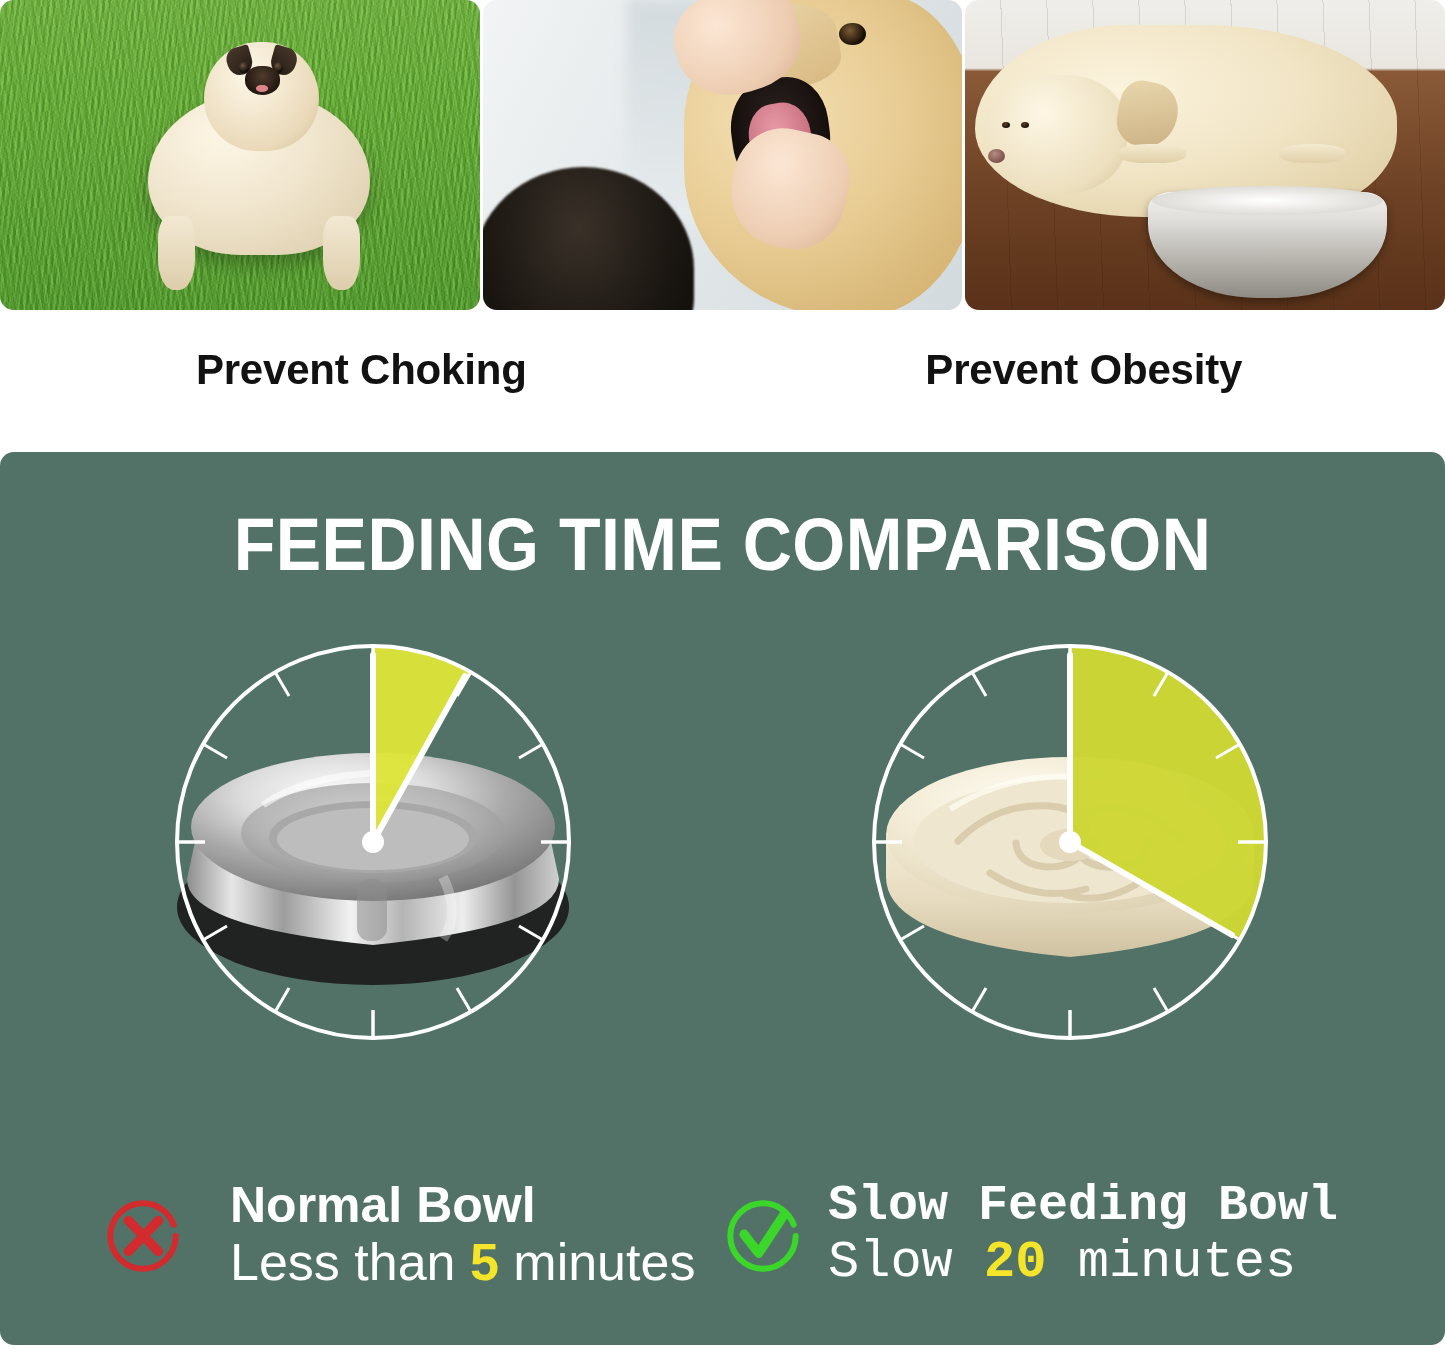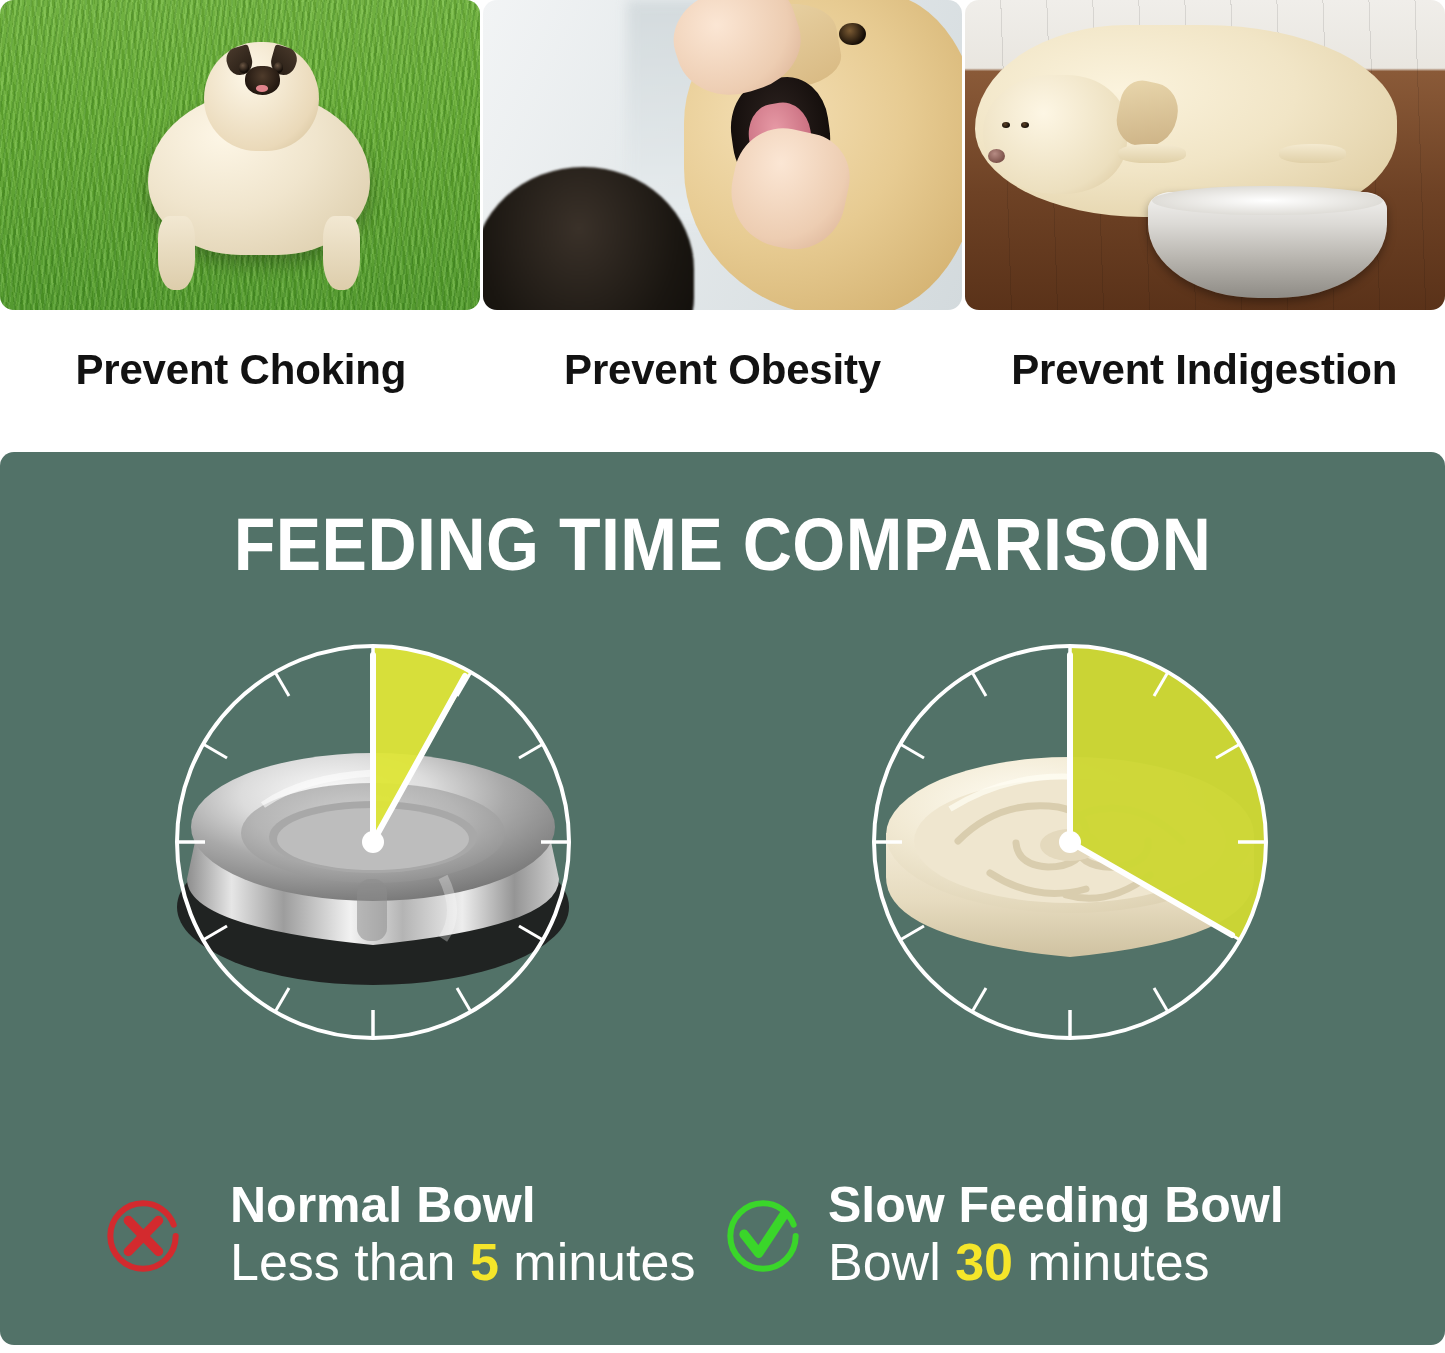--- a/index.html
+++ b/index.html
@@ -306,21 +306,21 @@
     left: 0; bottom: 52px;
     width: 100%;
     display: flex;
   }
   .label-block {
     display: flex;
     align-items: center;
     gap: 22px;
   }
   .label-block.left  { margin-left: 100px; width: 620px; gap: 44px; }
-  .label-block.right { margin-left: 0px; }
+  .label-block.right { margin-left: 0px; font-family: Liberation Mono, monospace; }
   .mark-icon { width: 86px; height: 86px; flex: 0 0 86px; }
   .label-text { display: flex; flex-direction: column; }
   .label-title {
     color: #ffffff;
     font-size: 50px;
     font-weight: 700;
     line-height: 1.06;
     white-space: nowrap;
   }
   .label-sub {
@@ -382,21 +382,20 @@
       <div class="lab-paw b"></div>
     </div>
     <div class="steel-bowl"></div>
   </div>
 
 </div>
 
 <div class="caption-row">
   <div class="caption-cell">Prevent Choking</div>
   <div class="caption-cell">Prevent Obesity</div>
-  <div class="caption-cell">Prevent Indigestion</div>
 </div>
 
 <div class="panel">
 
   <div class="panel-title">FEEDING TIME COMPARISON</div>
 
   <div class="clocks">
 
     <svg class="clock-svg left" viewBox="0 0 460 450">
       <defs>
@@ -554,21 +553,21 @@
     </div>
 
     <div class="label-block right">
       <svg class="mark-icon" viewBox="0 0 100 100">
         <circle cx="50" cy="50" r="38" fill="none" stroke="#3ad62a" stroke-width="7" stroke-linecap="round" stroke-dasharray="225 14"></circle>
         <path d="M28 48 L45 70 L74 26" fill="none" stroke="#3ad62a" stroke-width="11" stroke-linecap="round" stroke-linejoin="round"></path>
       </svg>
       <div class="label-text">
         <div class="label-title">Slow Feeding Bowl</div>
         <div class="label-sub">
-          <span>Bowl</span>
-          <span class="hl">30</span>
+          <span>Slow</span>
+          <span class="hl">20</span>
           <span>minutes</span>
         </div>
       </div>
     </div>
 
   </div>
 </div>
 
 </body></html>

